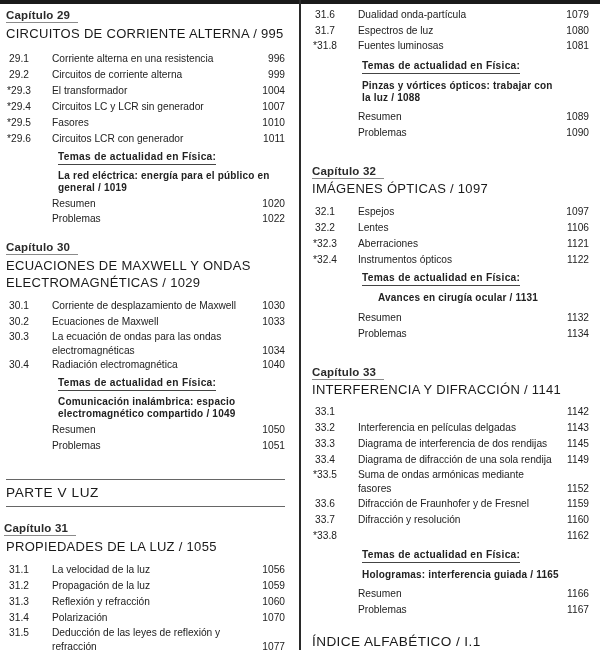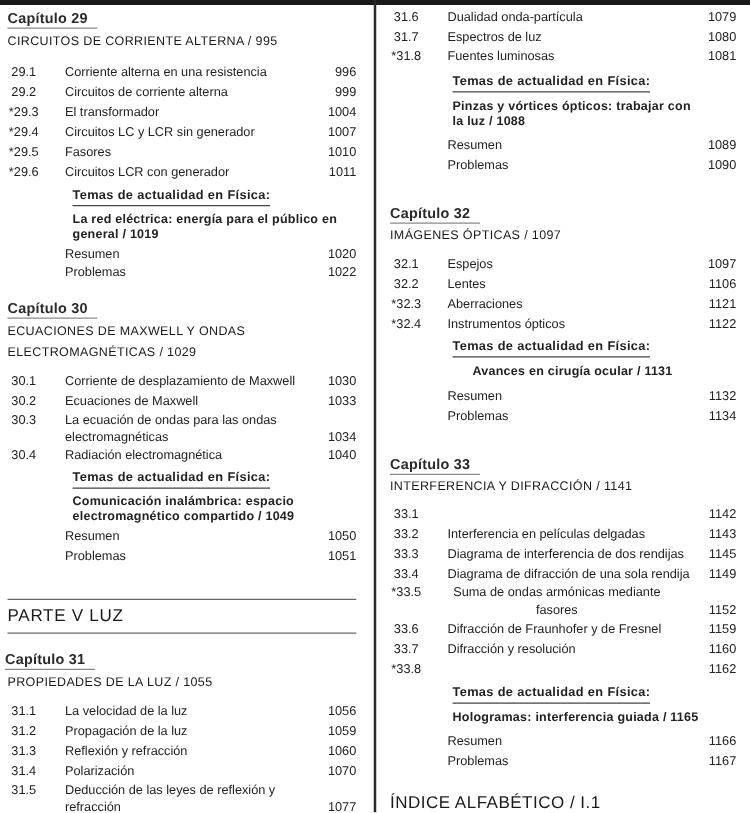--- a/index.html
+++ b/index.html
@@ -12,21 +12,21 @@
     .col { position: absolute; top: 0; }
     .col.left { left: 0; width: 296px; }
     .col.right { left: 306px; width: 290px; }
 
     .ch-label {
       position: absolute; font-size: 11.5px; font-weight: bold; color: #2a2a2a;
       letter-spacing: 0.2px;
     }
     .ch-label .ul { display: block; height: 1px; background: #8a8a8a; margin-top: 1px; width: 72px; }
     .ch-title {
-      position: absolute; font-size: 10px; color: #1a1a1a; letter-spacing: 0.3px;
+      position: absolute; font-size: 13px; color: #1a1a1a; letter-spacing: 0.3px;
       line-height: 17px; font-weight: normal;
     }
 
     .row { position: absolute; height: 18px; font-size: 10.2px; line-height: 18px; }
     .row .num { position: absolute; text-align: center; width: 38px; left: 0; color: #222; }
     .row .txt { position: absolute; left: 52px; color: #222; white-space: nowrap; }
     .row .pg { position: absolute; right: 0; text-align: right; color: #222; }
     .row.two { height: 30px; line-height: 14px; }
     .row.two .txt { top: 2px; white-space: normal; }
     .row.two .num { top: 2px; }
@@ -280,21 +280,21 @@
     <span class="txt">Diagrama de interferencia de dos rendijas</span>
     <span class="pg">1145</span>
   </div>
   <div class="row" style="left:0; top:451px; width:283px;">
     <span class="num">33.4</span>
     <span class="txt">Diagrama de difracción de una sola rendija</span>
     <span class="pg">1149</span>
   </div>
   <div class="row two" style="left:0; top:466px; width:283px;">
     <span class="num">*33.5</span>
-    <span class="txt" style="width:175px;text-align:center;">Suma de ondas armónicas mediante fasores</span>
+    <span class="txt" style="width:175px;">Suma de ondas armónicas mediante fasores</span>
     <span class="pg">1152</span>
   </div>
   <div class="row" style="left:0; top:495px; width:283px;">
     <span class="num">33.6</span>
     <span class="txt">Difracción de Fraunhofer y de Fresnel</span>
     <span class="pg">1159</span>
   </div>
   <div class="row" style="left:0; top:511px; width:283px;">
     <span class="num">33.7</span>
     <span class="txt">Difracción y resolución</span>

